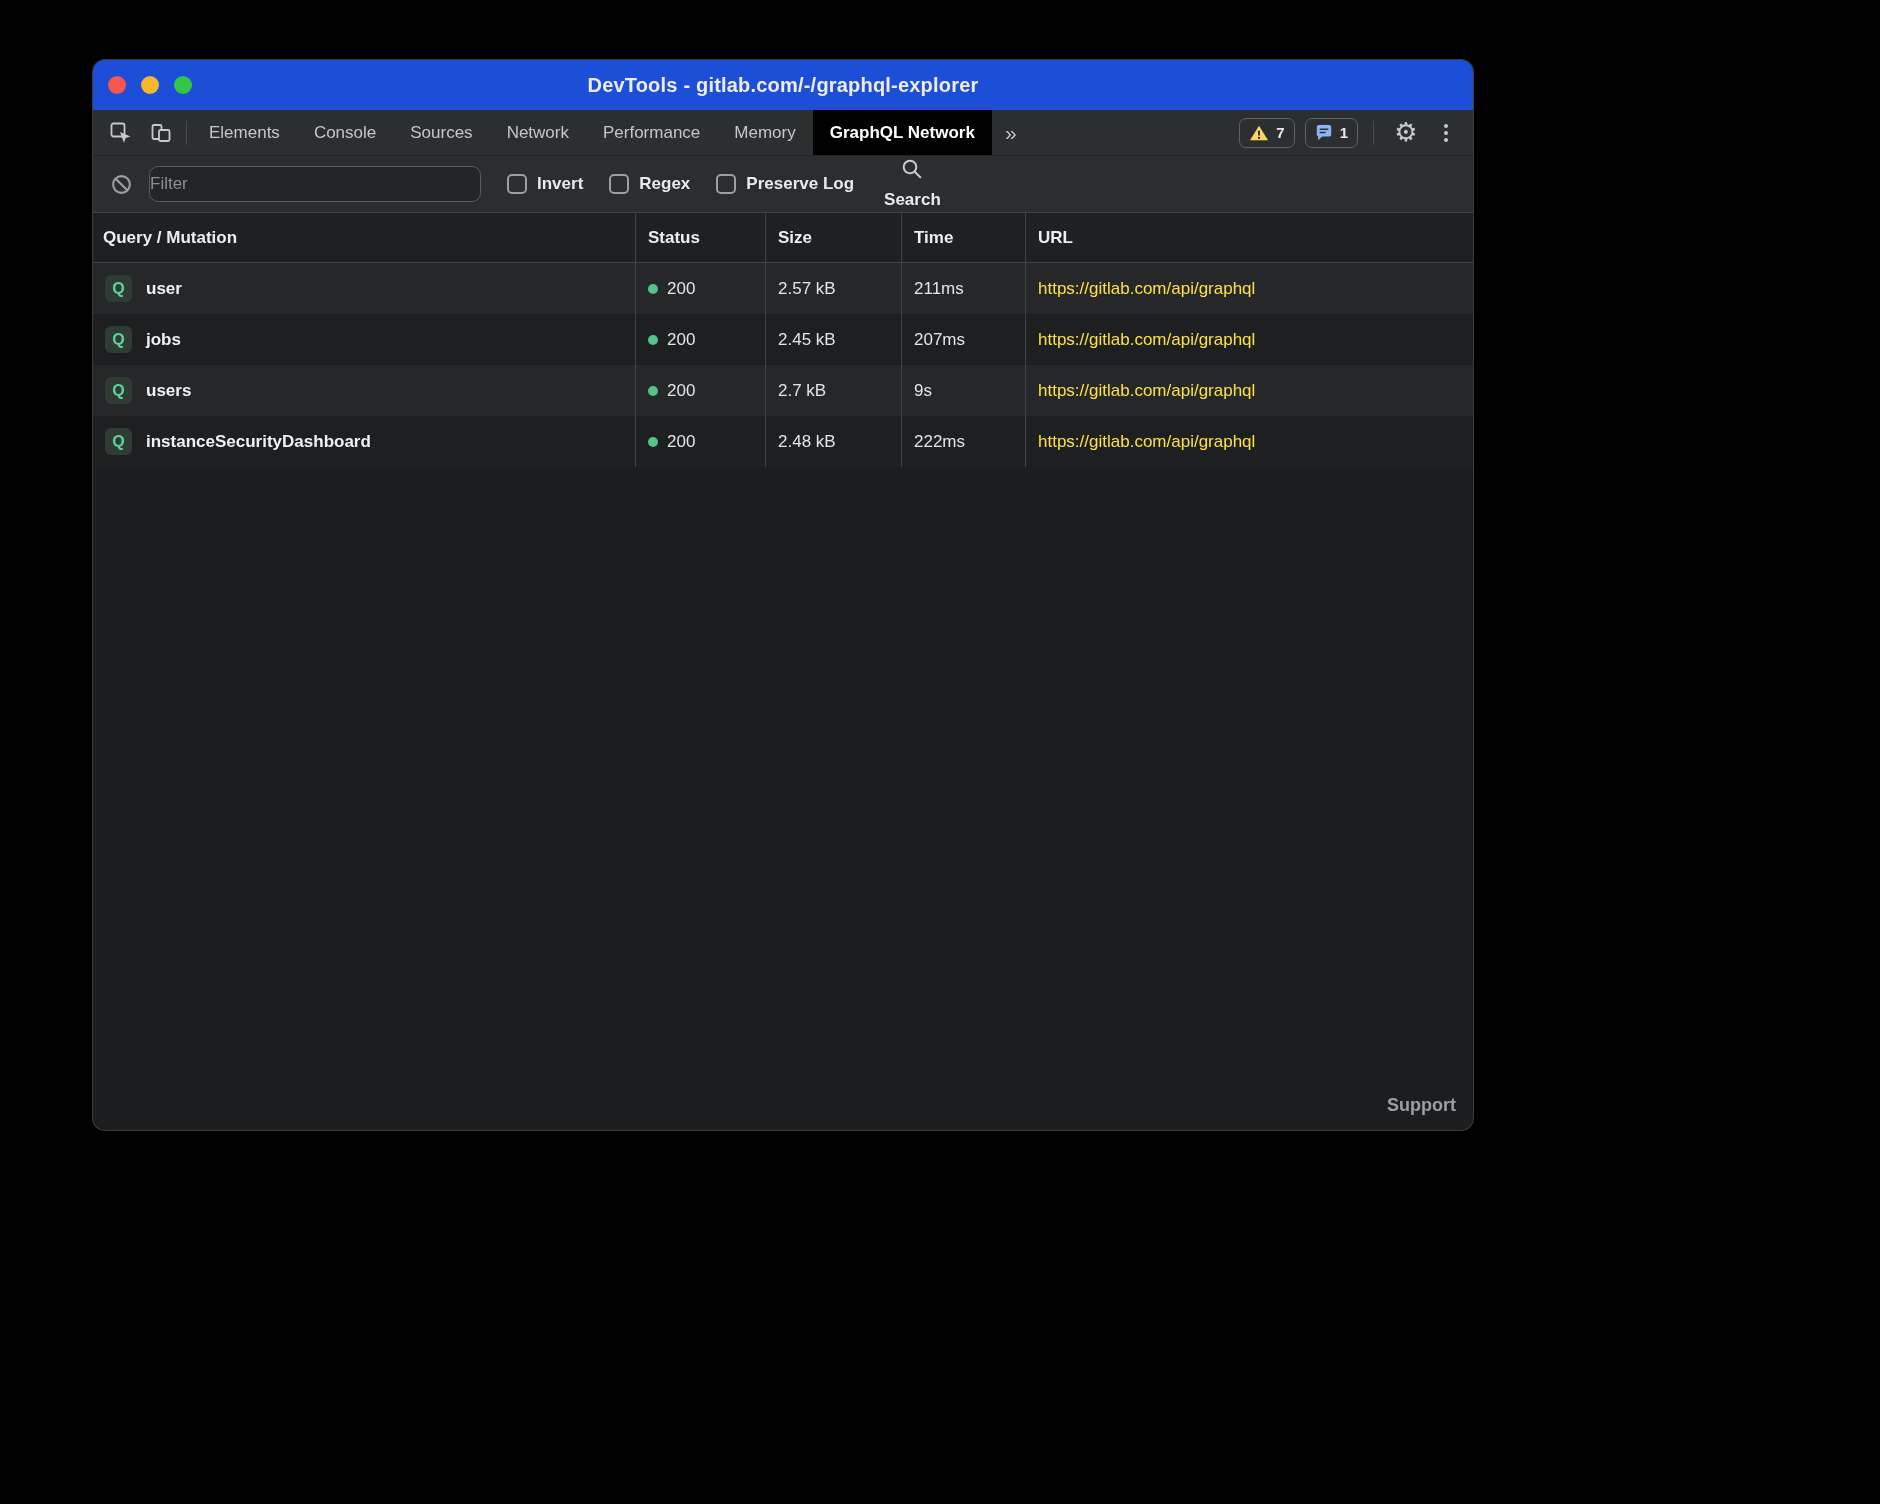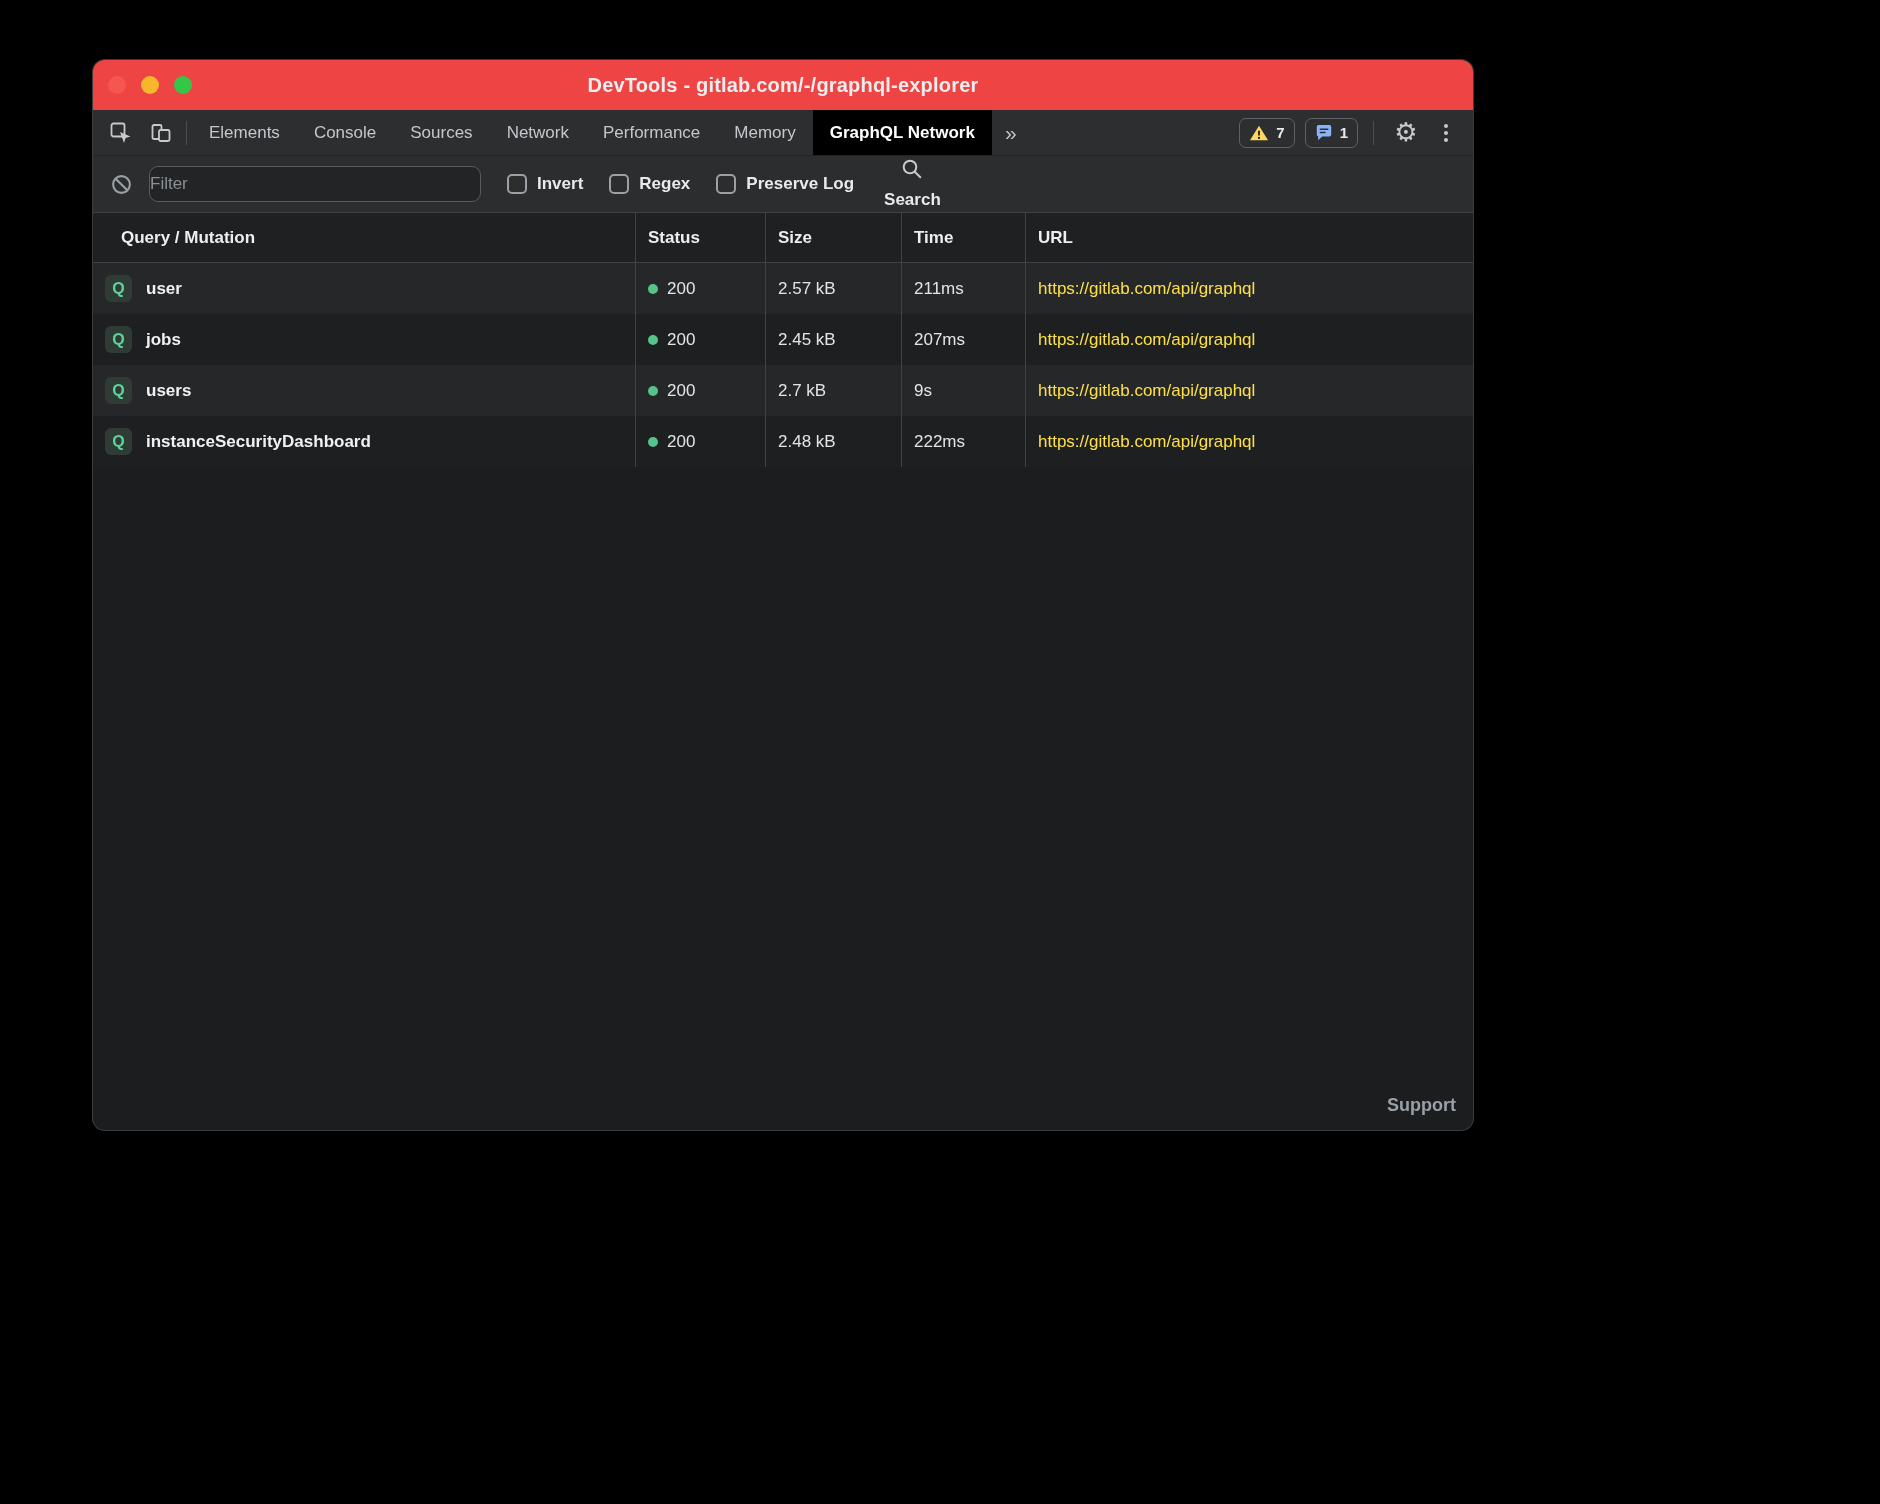--- a/index.html
+++ b/index.html
@@ -5,21 +5,21 @@
   * { margin:0; padding:0; box-sizing:border-box; }
   html,body { width:1880px; height:1504px; background:#000; overflow:hidden;
     font-family:"Liberation Sans", sans-serif; }
 
   .window { position:absolute; left:93px; top:60px; width:1380px; height:1070px;
     background:#1b1d1e; border-radius:12px; overflow:hidden;
     box-shadow:0 0 0 1px #3a3c3e, 0 24px 70px rgba(0,0,0,.65);
     display:flex; flex-direction:column; }
 
   
-  .titlebar { height:50px; background:#ef4444; position:relative; flex:0 0 auto;
+  .titlebar { height:50px; background:#1d4ed8; position:relative; flex:0 0 auto;
     display:flex; align-items:center; justify-content:center; }
   .traffic { position:absolute; left:15px; top:0; height:100%;
     display:flex; align-items:center; gap:15px; }
   .light { width:18px; height:18px; border-radius:50%; }
   .light.red    { background:#f5564e; }
   .light.yellow { background:#f6b72c; }
   .light.green  { background:#35c648; }
   .win-title { font-size:20px; font-weight:bold; color:#ededee; letter-spacing:.2px; }
 
   
@@ -56,21 +56,21 @@
   .check-label { font-size:17px; font-weight:bold; color:#e8eaed; white-space:nowrap; }
   .search-group { display:flex; align-items:center; gap:10px; margin-left:14px;flex-direction:column; }
   .search-label { font-size:17px; font-weight:bold; color:#e8eaed; }
 
   
   .grid-cols { display:grid; grid-template-columns:543px 130px 136px 124px 1fr; }
   .table-header { height:50px; background:#1e2021; border-bottom:1px solid #3f4346;
     flex:0 0 auto; }
   .th { display:flex; align-items:center; padding:0 12px; font-size:17px; font-weight:bold;
     color:#eceeef; border-right:1px solid #3f4346; }
-  .th:first-child { padding-left:28px; }
+  .th:first-child { padding-left:10px; }
   .th:last-child { border-right:none; }
 
   .rows { flex:1 1 auto; }
   .row { height:51px; }
   .row-odd  { background:#252729; }
   .row-even { background:#1d1f20; }
   .cell { display:flex; align-items:center; padding:0 12px; font-size:17px; color:#e2e4e6;
     border-right:1px solid #3f4346; overflow:hidden; white-space:nowrap; }
   .cell:last-child { border-right:none; }
   .name-cell { gap:14px; font-weight:bold; color:#f0f1f2; }

